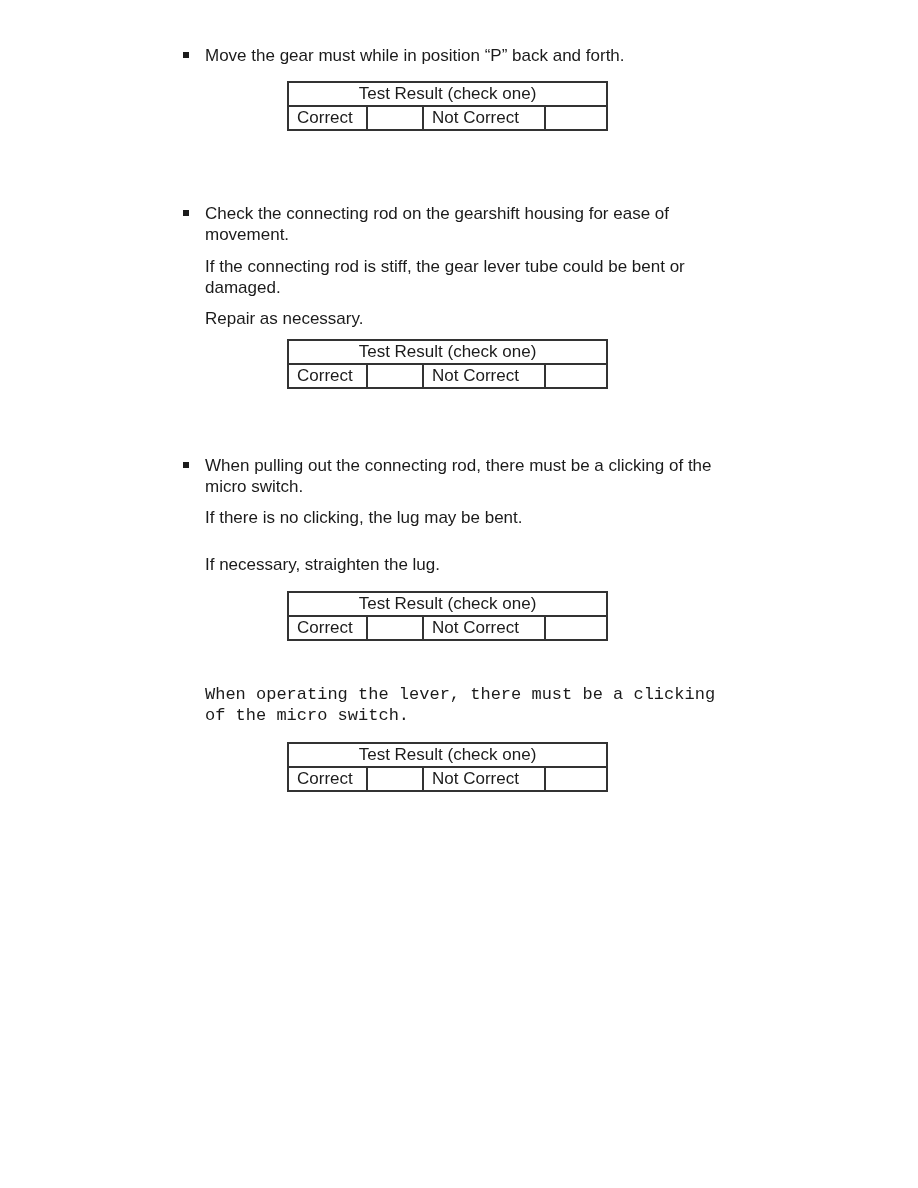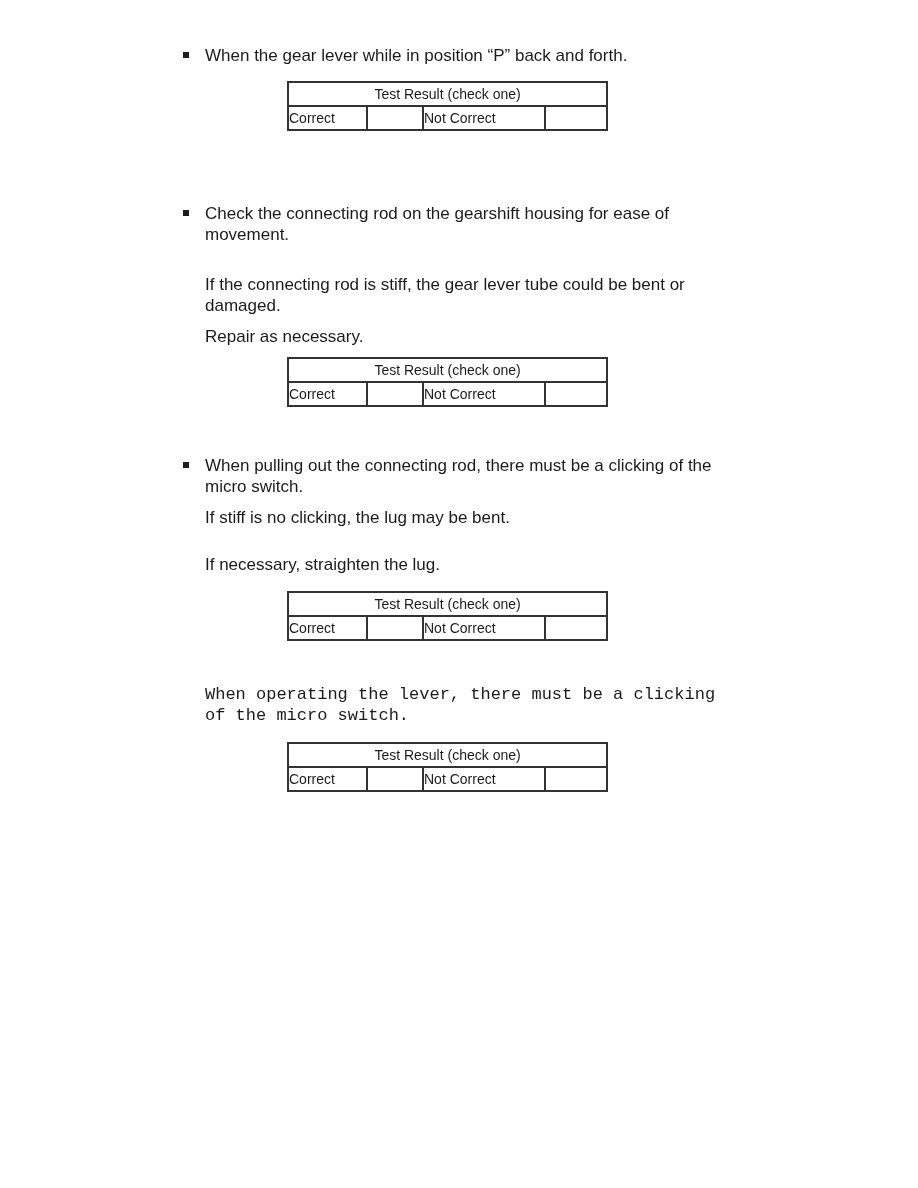--- a/index.html
+++ b/index.html
@@ -32,60 +32,60 @@
     flex: none;
     width: 6px; height: 6px;
     background: #1b1b1b;
     margin-top: 7px;
   }
   .bullet-text { margin-left: 16px; width: 536px; }
 
   .para { margin-left: 22px; width: 536px; }
 
   .s1 .para-1 { margin-top: 9px; }
-  .s2 .para-1 { margin-top: 29px; }
+  .s2 .para-1 { margin-top: 11px; }
   .s2 .para-2 { margin-top: 10px; }
   .s3 .para-1 { margin-top: 10px; }
   .s3 .para-2 { margin-top: 26px; }
   .s4 .para-1 { margin-top: 23px; font-family: Liberation Mono, monospace; }
 
   .test-table {
     border-collapse: collapse;
     table-layout: fixed;
     margin-left: 104px;
     width: 319px;
   }
   .s1 .test-table { margin-top: 15px; }
   .s2 .test-table { margin-top: 10px; }
   .s3 .test-table { margin-top: 16px; }
   .s4 .test-table { margin-top: 16px; }
 
   .test-table td {
     border: 2px solid #333333;
-    font-size: 14px;
+    font-size: 17px;
     line-height: 20px;
-    padding: 1px 0;
+    padding: 1px 8px;
     color: #1b1b1b;
     overflow: hidden;
     white-space: nowrap;
   }
   .test-table td.th { text-align: center; }
   .test-table td.blank { height: 20px; }
 
   .italic { font-style: italic; }
 </style>
 </head>
 <body>
 
 <div class="page">
 
   <div class="section s1">
     <div class="bullet-row">
       <span class="bullet-marker"></span>
-      <span class="bullet-text">When the gear lever while in position “P” back and forth.</span>
+      <span class="bullet-text">Move the gear must while in position “P” back and forth.</span>
     </div>
     <table class="test-table">
       <colgroup>
           <col style="width:79px">
           <col style="width:56px">
           <col style="width:122px">
           <col style="width:62px">
         </colgroup>
       <tbody>
           <tr>
@@ -127,21 +127,21 @@
       </tr>
     </tbody>
       </table>
   </div>
 
   <div class="section s3">
     <div class="bullet-row">
       <span class="bullet-marker"></span>
       <span class="bullet-text">When pulling out the connecting rod, there must be a clicking of the micro switch.</span>
     </div>
-    <div class="para para-1">If stiff is no clicking, the lug may be bent.</div>
+    <div class="para para-1">If there is no clicking, the lug may be bent.</div>
     <div class="para para-2">If necessary, straighten the lug.</div>
     <table class="test-table">
       <colgroup>
           <col style="width:79px">
           <col style="width:56px">
           <col style="width:122px">
           <col style="width:62px">
         </colgroup>
       <tbody>
           <tr>

